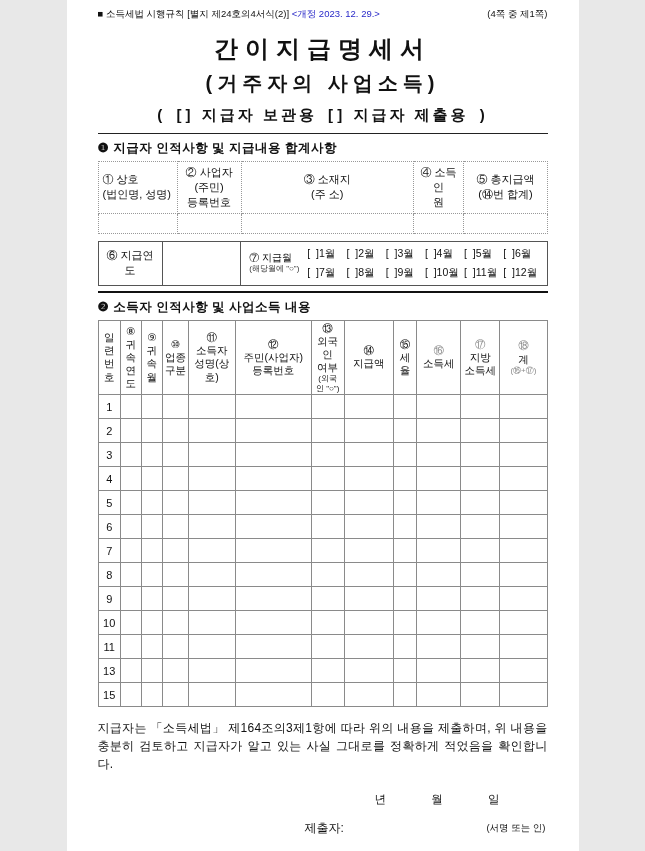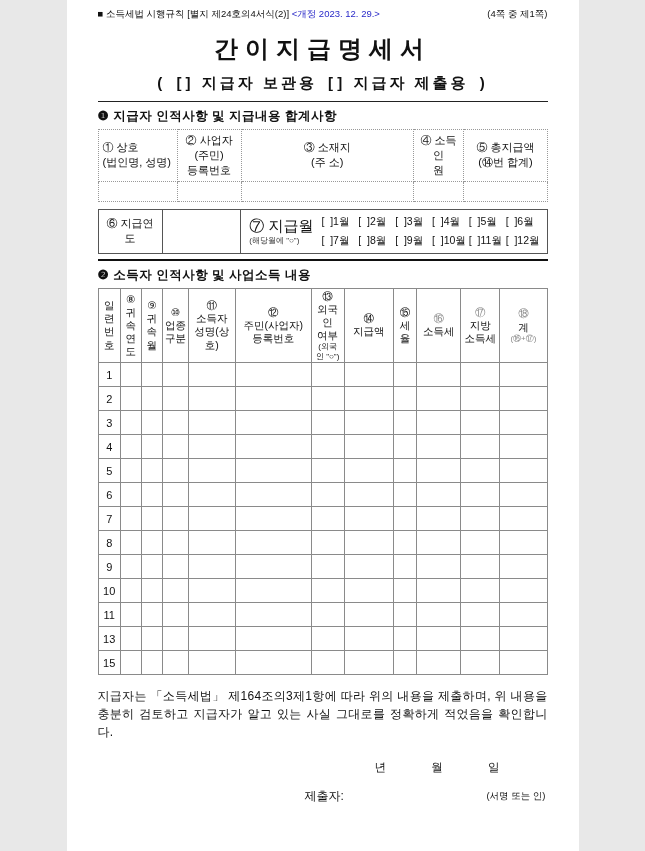--- a/index.html
+++ b/index.html
@@ -34,21 +34,21 @@
   .t1 th { height:38px; text-align:center; white-space:pre-line; }
   .t1 th.left { text-align:left; }
   .t1 td { height:20px; }
 
   
   .t2 { margin-top:7px; }
   .t2 td { border:1px solid #555; font-size:11px; vertical-align:middle; padding:2px 4px; }
   .t2 .t2-label { text-align:center; height:44px; }
   .t2-months-wrap { display:flex; align-items:center; gap:8px; }
   .t2-caption { text-align:left; line-height:1.3; flex:0 0 auto; padding-left:4px; }
-  .t2-caption .cap-main { font-size:15px; }
+  .t2-caption .cap-main { font-size:10px; }
   .t2-caption .cap-note { font-size:8px; color:#333; white-space:nowrap; }
   .months-grid { flex:1 1 auto; display:grid; grid-template-columns:repeat(6,1fr); row-gap:5px; font-size:10.5px; }
   .month-item { white-space:nowrap; }
   .month-item .cb { white-space:pre; }
 
   
   .t3 { margin-top:4px; border:1.5px solid #444; }
   .t3 th, .t3 td { border:1px solid #8a8a8a; }
   .t3 th { height:63px; font-weight:normal; font-size:10.5px; text-align:center; vertical-align:middle; padding:1px; line-height:1.25; }
   .t3 td { height:24px; font-size:11px; text-align:center; }
@@ -74,20 +74,21 @@
   <div class="doc-header">
     <div class="doc-ref">
       <span>■ 소득세법 시행규칙 [별지 제24호의4서식(2)]</span>
       <span class="rev">&lt;개정 2023. 12. 29.&gt;</span>
     </div>
     <div class="page-ind">(4쪽 중 제1쪽)</div>
   </div>
 
   <div class="title-block">
     <div class="title-main">간이지급명세서</div>
+    <div class="title-sub">(거주자의 사업소득)</div>
     <div class="title-usage">
       <span class="seg">(</span>
       <span class="cb">[ ]</span>
       <span class="seg">지급자 보관용</span>
       <span class="cb">[ ]</span>
       <span class="seg">지급자 제출용</span>
       <span class="seg">)</span>
     </div>
   </div>
 

